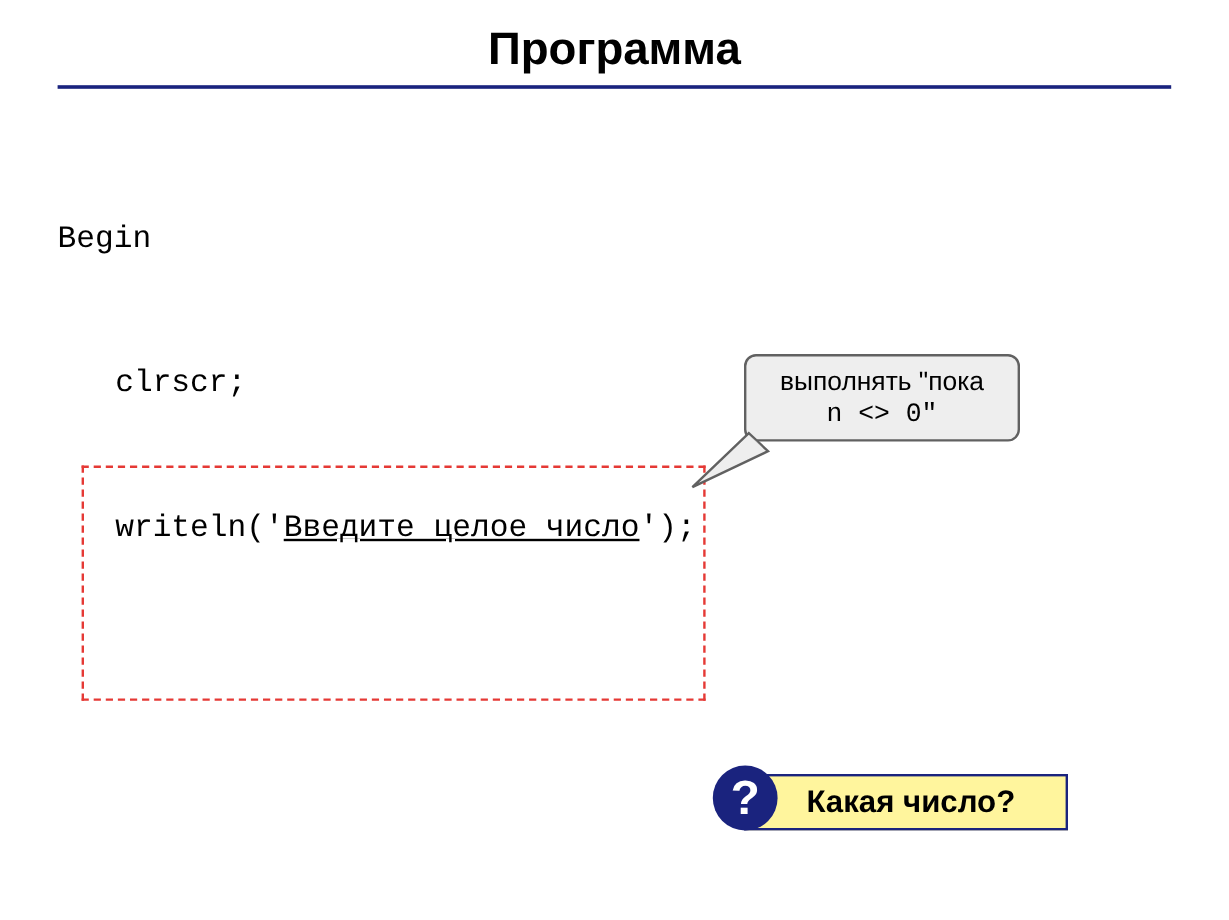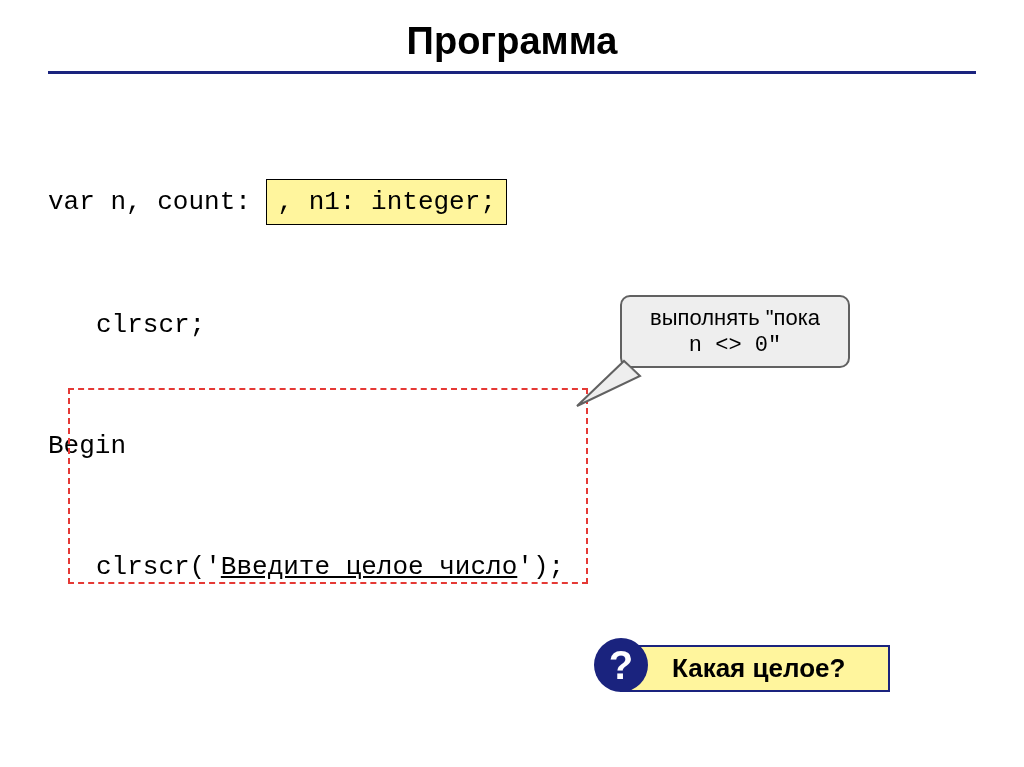--- a/index.html
+++ b/index.html
@@ -94,24 +94,23 @@
 </style>
 </head>
 <body>
 
 <div class="slide">
 
   <h1 class="title">Программа</h1>
   <hr class="title-rule">
 
   <div class="code">
-    <div class="row"><span>var n, count:</span> <span class="highlight-box">, n1: integer;</span></div>
+    <div class="row">Begin</div>
     <div class="row indent1">clrscr;</div>
-    <div class="row">Begin</div>
-    <div class="row indent1"><span>clrscr('</span><span class="underline">Введите целое число</span><span>');</span></div>
+    <div class="row indent1"><span>writeln('</span><span class="underline">Введите целое число</span><span>');</span></div>
     
     
     
     
     
     
     
     
     
     
@@ -123,17 +122,17 @@
     <div>выполнять "пока</div>
     <div><span style="font-family:'Courier New',monospace">n &lt;&gt; 0"</span></div>
   </div>
 
   <svg style="position:absolute; left:572px; top:358px; width:70px; height:50px;">
     <polygon points="5,48 52,3 68,18" fill="#eeeeee" stroke="#616161" stroke-width="2"></polygon>
     <polygon points="52,4 66,17 58,10" fill="#eeeeee"></polygon>
   </svg>
 
   <div class="question-box" style="left:620px; top:645px; width:270px;">
-    <span>Какая целое?</span>
+    <span>Какая число?</span>
   </div>
   <div class="question-circle" style="left:594px; top:638px;">?</div>
 
 </div>
 
 </body></html>

